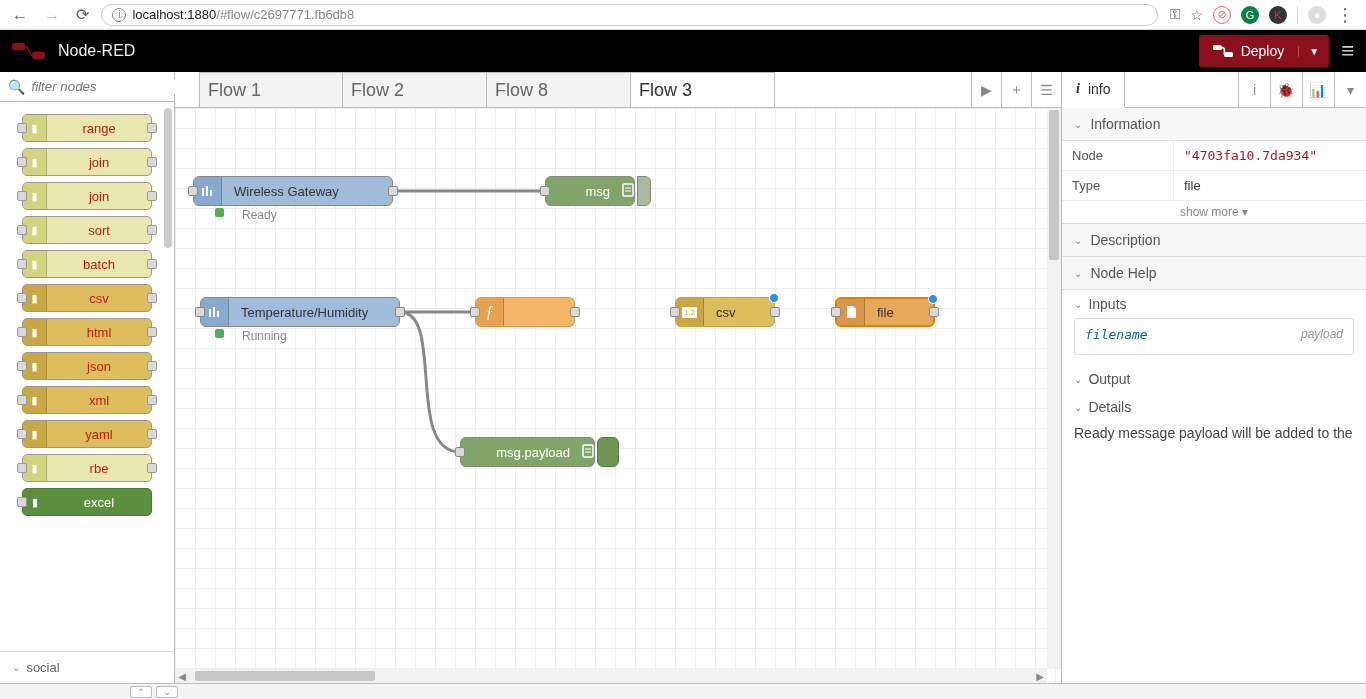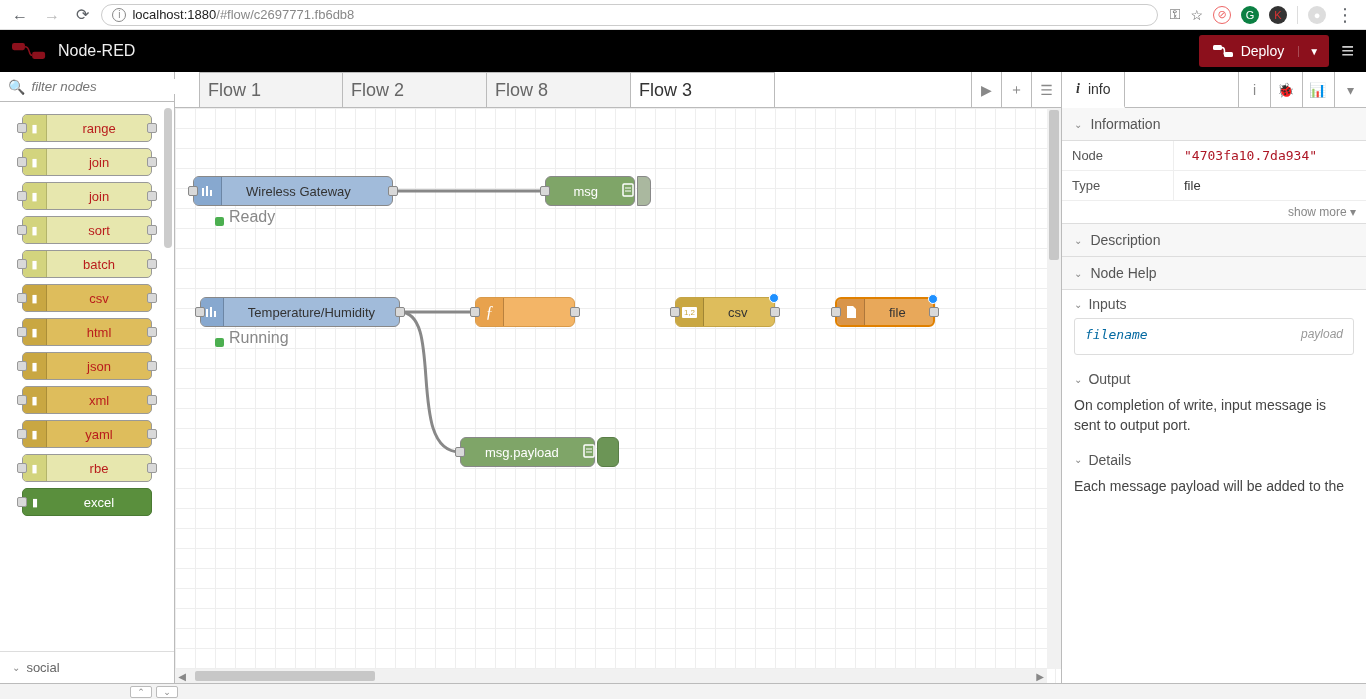--- a/index.html
+++ b/index.html
@@ -66,25 +66,25 @@
   .scroll-v{position:absolute;right:0;top:0;bottom:14px;width:14px;background:#f1f1f1;}
   .scroll-v .thumb{position:absolute;left:2px;right:2px;top:2px;height:150px;background:#c7c7c7;border-radius:2px;}
   .scroll-h{position:absolute;left:0;right:14px;bottom:0;height:14px;background:#f1f1f1;}
   .scroll-h .thumb{position:absolute;top:2px;bottom:2px;left:20px;width:180px;background:#c7c7c7;border-radius:2px;}
   .scroll-h .arrow,.scroll-v .arrow{position:absolute;width:14px;height:14px;display:flex;align-items:center;justify-content:center;font-size:10px;color:#888;}
   .scroll-h .arrow.l{left:0;} .scroll-h .arrow.r{right:0;}
 
   
   .cnode{position:absolute;height:30px;border-radius:6px;border:1px solid #888;display:flex;align-items:center;font-size:13px;cursor:move;}
   .cnode .ci{width:28px;height:100%;border-right:1px solid rgba(0,0,0,.2);display:flex;align-items:center;justify-content:center;border-radius:5px 0 0 5px;}
-  .cnode .cl{flex:1;padding:0 24px;white-space:nowrap;}
+  .cnode .cl{flex:1;padding:0 12px;white-space:nowrap;}
   .cnode .port{position:absolute;top:50%;width:10px;height:10px;background:#d9d9d9;border:1px solid #888;border-radius:2px;transform:translateY(-50%);}
   .cnode .port.in{left:-6px;} .cnode .port.out{right:-6px;}
   .cnode .changed{position:absolute;top:-5px;right:-5px;width:10px;height:10px;background:#1e90ff;border-radius:50%;border:1px solid #fff;}
-  .status{position:absolute;font-size:16px;color:#888;display:flex;align-items:flex-end;gap:5px;}
+  .status{position:absolute;font-size:12px;color:#888;display:flex;align-items:flex-start;gap:18px;}
   .status .dot{width:9px;height:9px;border-radius:2px;}
 
   .n-blue{background:#A1BBDA;} .n-blue .ci{background:#87A8CF;color:#fff;}
   .n-dgreen{background:#7FA568;}
   .n-dgreen .cl{color:#fff;}
   .n-orange{background:#F3B567;border-color:#d99a4a;} .n-orange .ci{background:#E8A24D;color:#fff;}
   .n-tan{background:#DEBD5C;border-color:#c4a446;} .n-tan .ci{background:#C9A742;color:#fff;}
   .n-file{background:#E8A85A;border-color:#e08000;} .n-file .ci{background:#D9954A;color:#fff;}
   .selected{border:2px solid #e08000;}
 
@@ -98,21 +98,21 @@
   .sb-tab .i-ser{font-family:Georgia,serif;font-style:italic;font-weight:bold;}
   .sb-tab-icons{margin-left:auto;display:flex;}
   .sb-ticon{width:32px;border-left:1px solid #bbb;display:flex;align-items:center;justify-content:center;color:#888;cursor:pointer;font-size:14px;}
   .sb-body{flex:1;overflow:auto;}
   .sb-section-h{padding:8px 12px;border-bottom:1px solid #ddd;background:#f7f7f7;display:flex;align-items:center;gap:8px;color:#555;font-size:14px;cursor:pointer;}
   .sb-section-h .chev{font-size:10px;color:#888;}
   .sb-kv{display:flex;border-bottom:1px solid #eee;font-size:13px;}
   .sb-kv .k{width:112px;padding:7px 10px;border-right:1px solid #eee;color:#555;}
   .sb-kv .v{flex:1;padding:7px 10px;}
   .code-red{color:#AD1625;font-family:Consolas,monospace;}
-  .sb-showmore{text-align:right;font-size:12px;color:#888;padding:4px 10px;border-bottom:1px solid #ddd;cursor:pointer;}
+  .sb-showmore{text-align:center;font-size:12px;color:#888;padding:4px 10px;border-bottom:1px solid #ddd;cursor:pointer;}
   .sb-text{padding:10px 12px;font-size:14px;color:#444;line-height:1.45;}
   .sb-sub{padding:6px 12px;font-size:14px;color:#555;display:flex;align-items:center;gap:6px;cursor:pointer;}
   .sb-sub .chev{font-size:10px;color:#888;}
   .inp-box{margin:0 12px 10px 12px;border:1px solid #ddd;border-radius:3px;padding:8px 10px;font-size:13px;}
   .inp-box .prop{color:#0369a1;font-family:Consolas,monospace;font-style:italic;text-align:right;}
   .inp-box .type{float:right;color:#999;font-style:italic;font-size:12px;}
   .msgcode{background:#f7f7f7;border:1px solid #eee;padding:0 4px;border-radius:3px;font-family:Consolas,monospace;color:#AD1625;font-size:13px;}
 
   
   .footer{height:16px;border-top:1px solid #bbb;background:#f3f3f3;display:flex;align-items:center;justify-content:flex-start;padding-left:130px;gap:4px;}
@@ -418,27 +418,26 @@
       <div class="inp-box">
         <span class="prop">filename</span>
         <span class="type">payload</span>
         <div style="clear:both;height:4px;"></div>
       </div>
 
       <div class="sb-sub">
         <span class="chev">⌄</span>
         <span>Output</span>
       </div>
-      <div class="sb-text" style="padding-top:2px;">On completion of write, input message is sent to output port.</div>
 
       <div class="sb-sub">
         <span class="chev">⌄</span>
         <span>Details</span>
       </div>
-      <div class="sb-text" style="padding-top:2px;padding-bottom:0;">Each message payload will be added to the</div>
+      <div class="sb-text" style="padding-top:2px;padding-bottom:0;">Ready message payload will be added to the</div>
     </div>
   </div>
 </div>
 
 <div class="footer">
   <div class="fbtn">⌃</div>
   <div class="fbtn">⌄</div>
 </div>
 
 </body></html>

